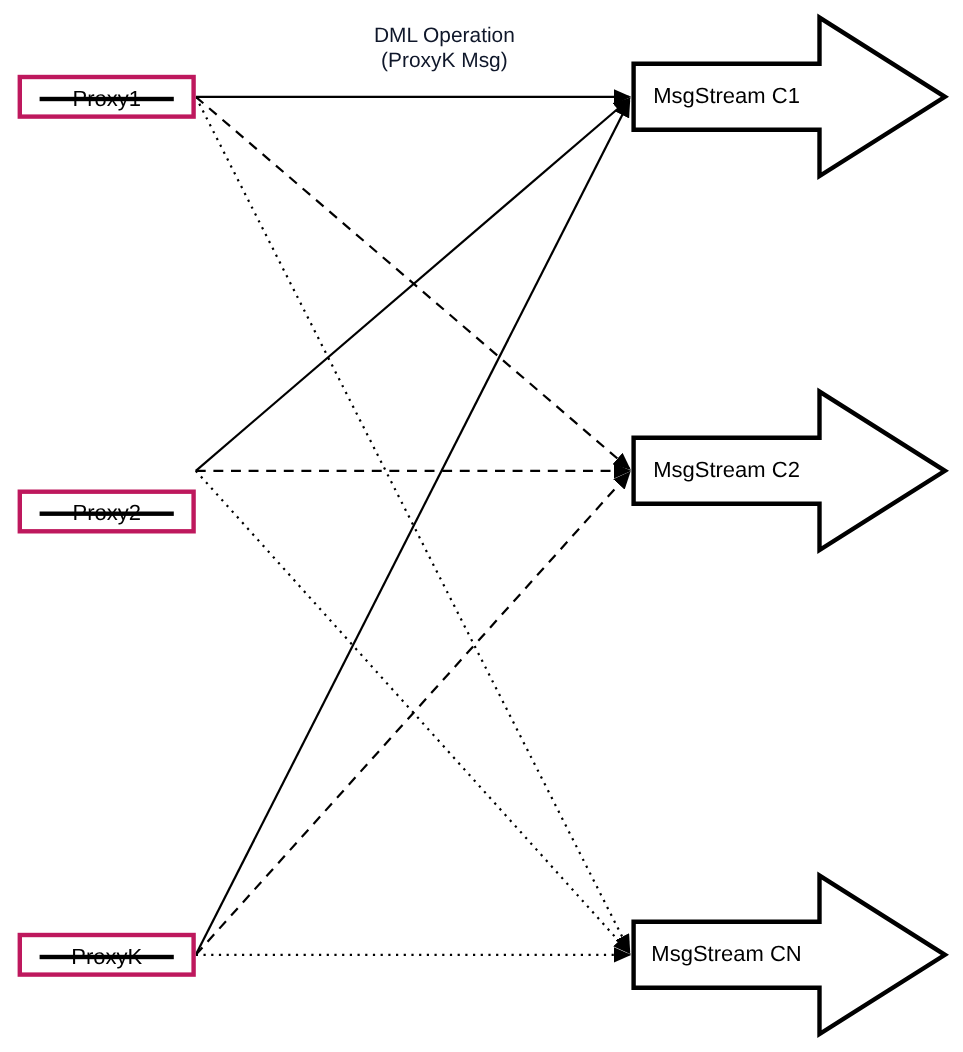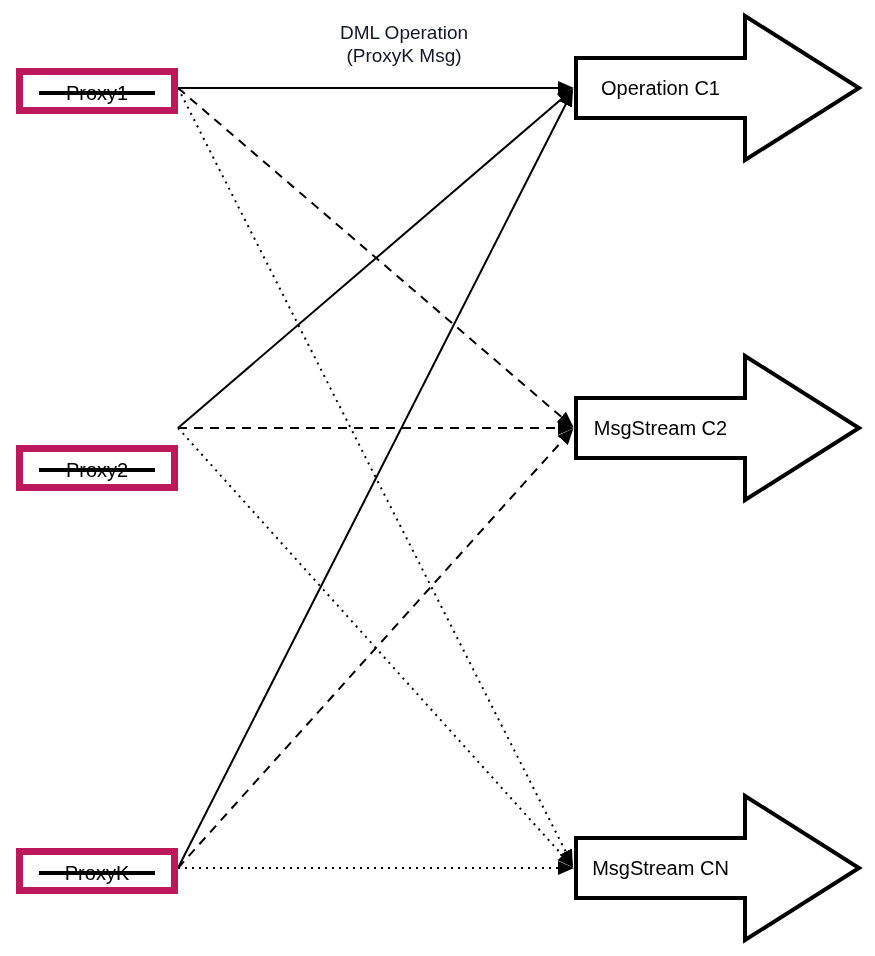--- a/index.html
+++ b/index.html
@@ -33,21 +33,21 @@
     fill: #ffffff;
     stroke: #000000;
     stroke-width: 4;
     stroke-linejoin: miter;
   }
   .proxy-box {
     position: absolute;
     width: 162px;
     height: 24px;
     box-sizing: border-box;
-    border: 7px solid #be185d;
+    border: 4px solid #be185d;
     background: #ffffff;
     padding: 16px;
   }
   .proxy-box-inner {
     width: 100%;
     height: 100%;
     box-sizing: border-box;
     border: 2px solid #000000;
     display: flex;
     align-items: center;
@@ -117,17 +117,17 @@
   <div class="proxy-box" style="left:16px; top:68px;">
     <div class="proxy-box-inner">Proxy1</div>
   </div>
   <div class="proxy-box" style="left:16px; top:408px;margin-top:37px;">
     <div class="proxy-box-inner">Proxy2</div>
   </div>
   <div class="proxy-box" style="left:16px; top:848px;">
     <div class="proxy-box-inner">ProxyK</div>
   </div>
 
-  <div class="stream-label" style="top:58px;">Operation C1</div>
+  <div class="stream-label" style="top:58px;">MsgStream C1</div>
   <div class="stream-label" style="top:398px;">MsgStream C2</div>
   <div class="stream-label" style="top:838px;">MsgStream CN</div>
 
 </div>
 
 </body></html>

